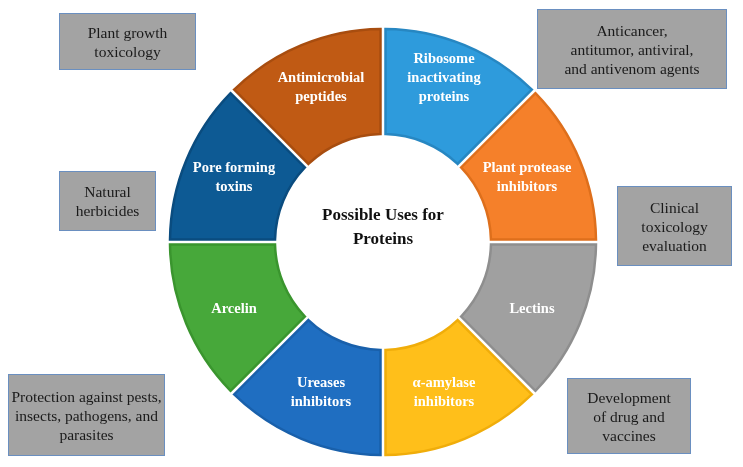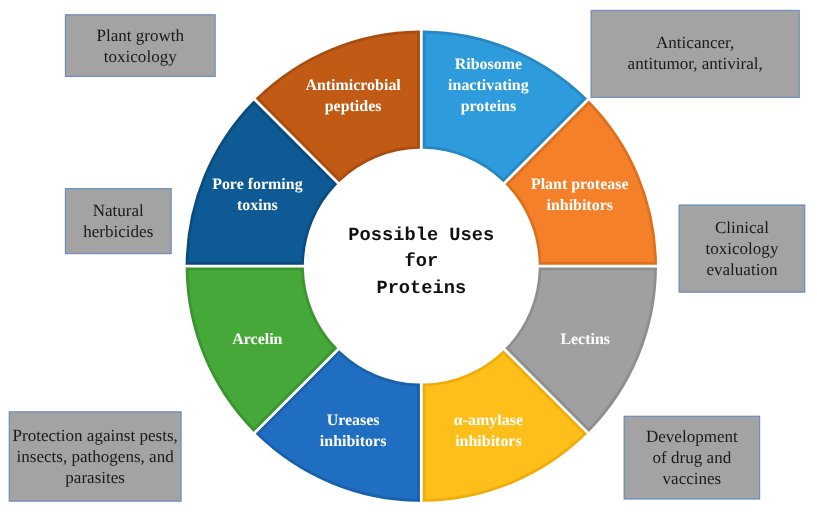--- a/index.html
+++ b/index.html
@@ -1,20 +1,20 @@
 <!DOCTYPE html>
 <html><head>
 <meta charset="utf-8">
 <style>
   html, body { margin:0; padding:0; background:#ffffff; }
   body { width:743px; height:467px; position:relative; overflow:hidden; font-family:"Liberation Serif", serif; }
   #ring { position:absolute; left:0; top:0; width:743px; height:467px; }
   .seg-label { font-family:"Liberation Serif", serif; font-weight:bold; fill:#ffffff; font-size:14.5px; }
   .center-title { position:absolute; left:300px; top:203px; width:166px; text-align:center;
-     font-family:Liberation Mono, monospace; font-weight:bold; font-size:17px; line-height:24px; color:#111; }
+     font-family:Liberation Serif, serif; font-weight:bold; font-size:17px; line-height:24px; color:#111; }
   .center-title span { display:block; }
   .note { position:absolute; border:1.5px solid #6a8fc0; background:#a3a3a3; box-sizing:border-box;
      display:flex; flex-direction:column; justify-content:center; align-items:center; text-align:center;
      font-family:"Liberation Serif", serif; font-size:15.5px; line-height:19px; color:#1a1a1a; }
   .note span { display:block; white-space:nowrap; }
 </style>
 </head>
 <body>
 
 <svg id="ring" xmlns="http://www.w3.org/2000/svg" viewBox="0 0 743 467">
@@ -42,20 +42,21 @@
 </div>
 
 <div id="notes">
     <div class="note" style="left: 59px; top: 13px; width: 137px; height: 57px;">
       <span>Plant growth</span>
       <span>toxicology</span>
     </div>
     <div class="note" style="left: 537px; top: 9px; width: 190px; height: 80px;">
       <span>Anticancer,</span>
       <span>antitumor, antiviral,</span>
+      <span>and antivenom agents</span>
     </div>
     <div class="note" style="left: 59px; top: 171px; width: 97px; height: 60px;">
       <span>Natural</span>
       <span>herbicides</span>
     </div>
     <div class="note" style="left: 617px; top: 186px; width: 115px; height: 80px;">
       <span>Clinical</span>
       <span>toxicology</span>
       <span>evaluation</span>
     </div>

